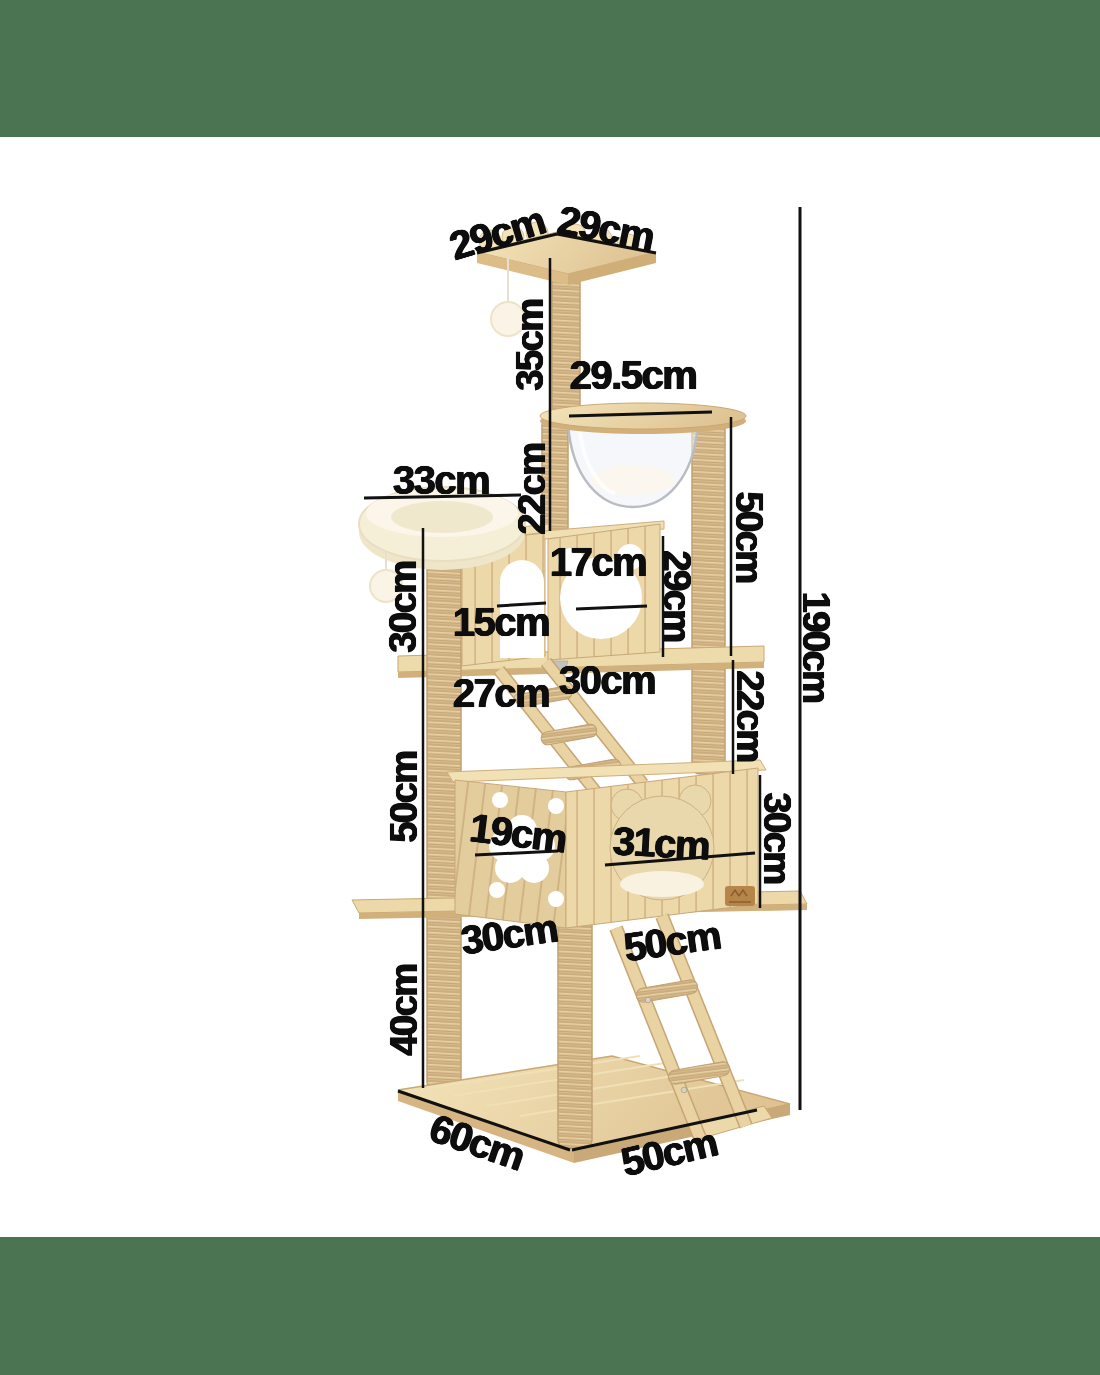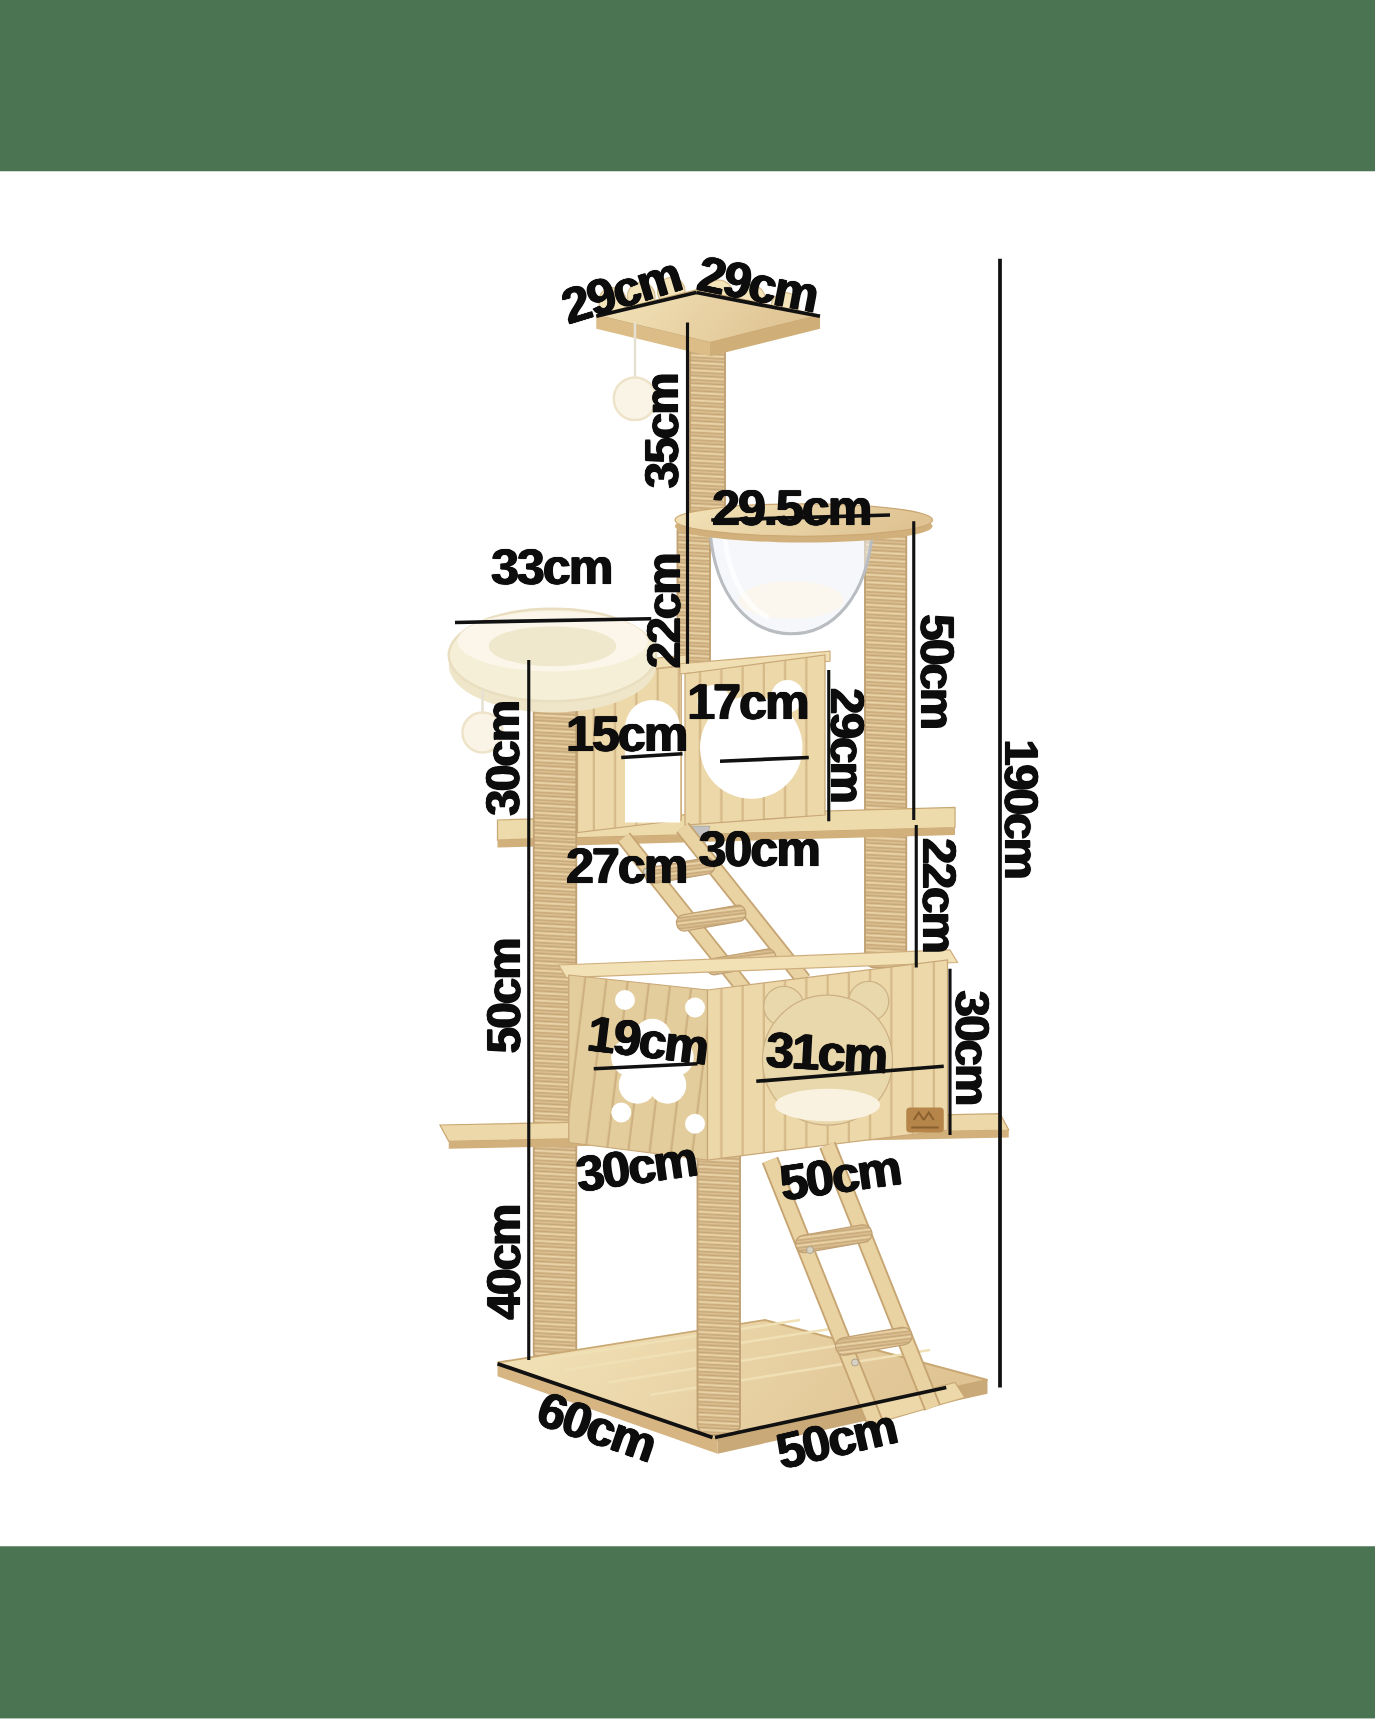--- a/index.html
+++ b/index.html
@@ -191,26 +191,26 @@
       <line x1="760" y1="775" x2="760" y2="908" stroke-width="2.5"></line>
       <line x1="398" y1="1091" x2="570" y2="1150"></line>
       <line x1="572" y1="1150" x2="757" y2="1110"></line>
     </g>
     <line x1="800" y1="207" x2="800" y2="1110" stroke="#111111" stroke-width="3"></line>
   </svg>
 
   <div class="dim" style="left:497px;top:233px;--r:-17deg">29cm</div>
   <div class="dim" style="left:606px;top:228px;--r:11deg">29cm</div>
   <div class="dim v" style="left:530px;top:345px;--r:-90deg">35cm</div>
-  <div class="dim" style="left:633px;top:407px">29.5cm</div>
-  <div class="dim" style="left:441px;top:454px">33cm</div>
+  <div class="dim" style="left:633px;top:375px">29.5cm</div>
+  <div class="dim" style="left:441px;top:480px">33cm</div>
   <div class="dim v" style="left:532px;top:489px;--r:-90deg">22cm</div>
   <div class="dim v" style="left:749px;top:537px;--r:90deg">50cm</div>
   <div class="dim v" style="left:403px;top:607px;--r:-90deg">30cm</div>
-  <div class="dim" style="left:501px;top:588px">15cm</div>
+  <div class="dim" style="left:501px;top:622px">15cm</div>
   <div class="dim" style="left:598px;top:562px">17cm</div>
   <div class="dim v" style="left:677px;top:596px;--r:90deg">29cm</div>
   <div class="dim" style="left:501px;top:693px">27cm</div>
   <div class="dim" style="left:607px;top:680px">30cm</div>
   <div class="dim v" style="left:750px;top:716px;--r:90deg">22cm</div>
   <div class="dim v" style="left:404px;top:797px;--r:-90deg">50cm</div>
   <div class="dim" style="left:518px;top:833px;--r:7deg">19cm</div>
   <div class="dim" style="left:661px;top:843px;--r:3deg">31cm</div>
   <div class="dim v" style="left:777px;top:838px;--r:90deg">30cm</div>
   <div class="dim" style="left:509px;top:934px;--r:-8deg">30cm</div>

